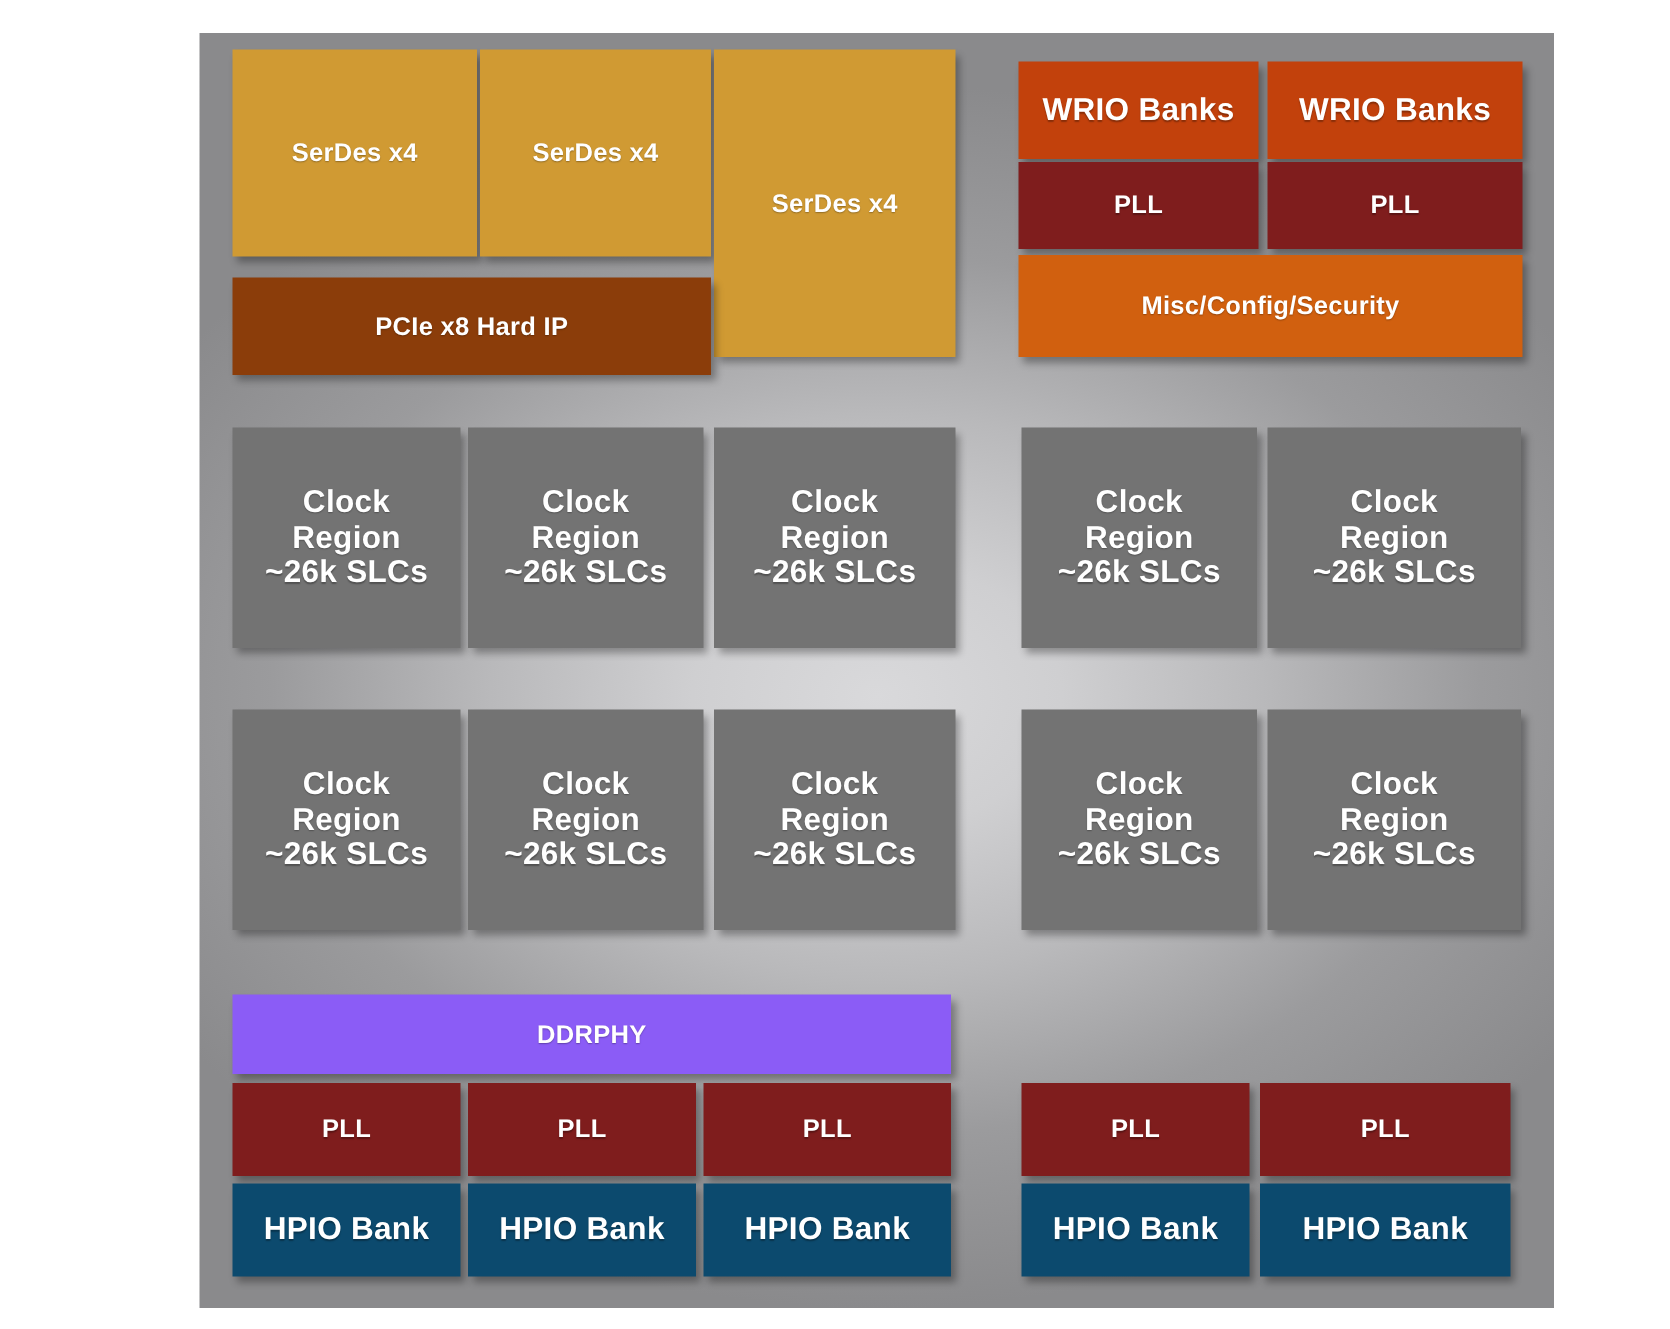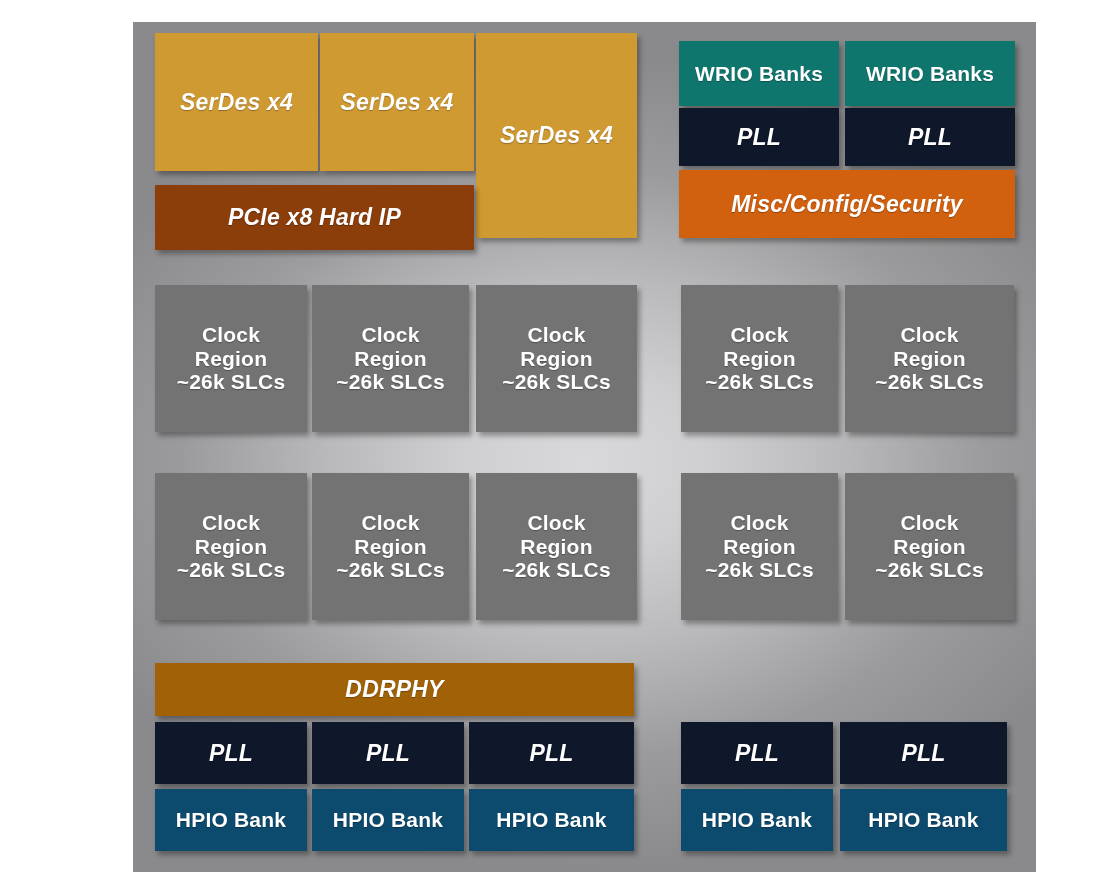--- a/index.html
+++ b/index.html
@@ -53,28 +53,28 @@
     box-shadow: 3px 4px 5px rgba(0,0,0,0.33);
     user-select: none;
   }
 
   .blk span { display: block; }
 
   
   .c-serdes   { background: #d09a33; }
   .c-pcie     { background: #8b3d0a; margin-top: 12px; }
   .c-clock    { background: #737373; }
-  .c-wrio     { background: #0f766e; }
-  .c-pll      { background: #0f172a; }
+  .c-wrio     { background: #c2410c; }
+  .c-pll      { background: #7f1d1d; }
   .c-misc     { background: #d1600f; }
-  .c-ddrphy   { background: #a16207; }
+  .c-ddrphy   { background: #8b5cf6; }
   .c-hpio     { background: #0c4a6e; }
 
   
-  .fs-lg { font-size: 23px; font-style: italic; }
+  .fs-lg { font-size: 17px; }
   .fs-md { font-size: 21px; }
 </style>
 </head>
 <body>
 
 <div id="die-canvas">
   <div class="die-substrate"></div>
   <div id="blocks-layer">
       <div class="blk c-serdes fs-lg" style="left: 155px; top: 33px; width: 163px; height: 138px;">
         <div>

